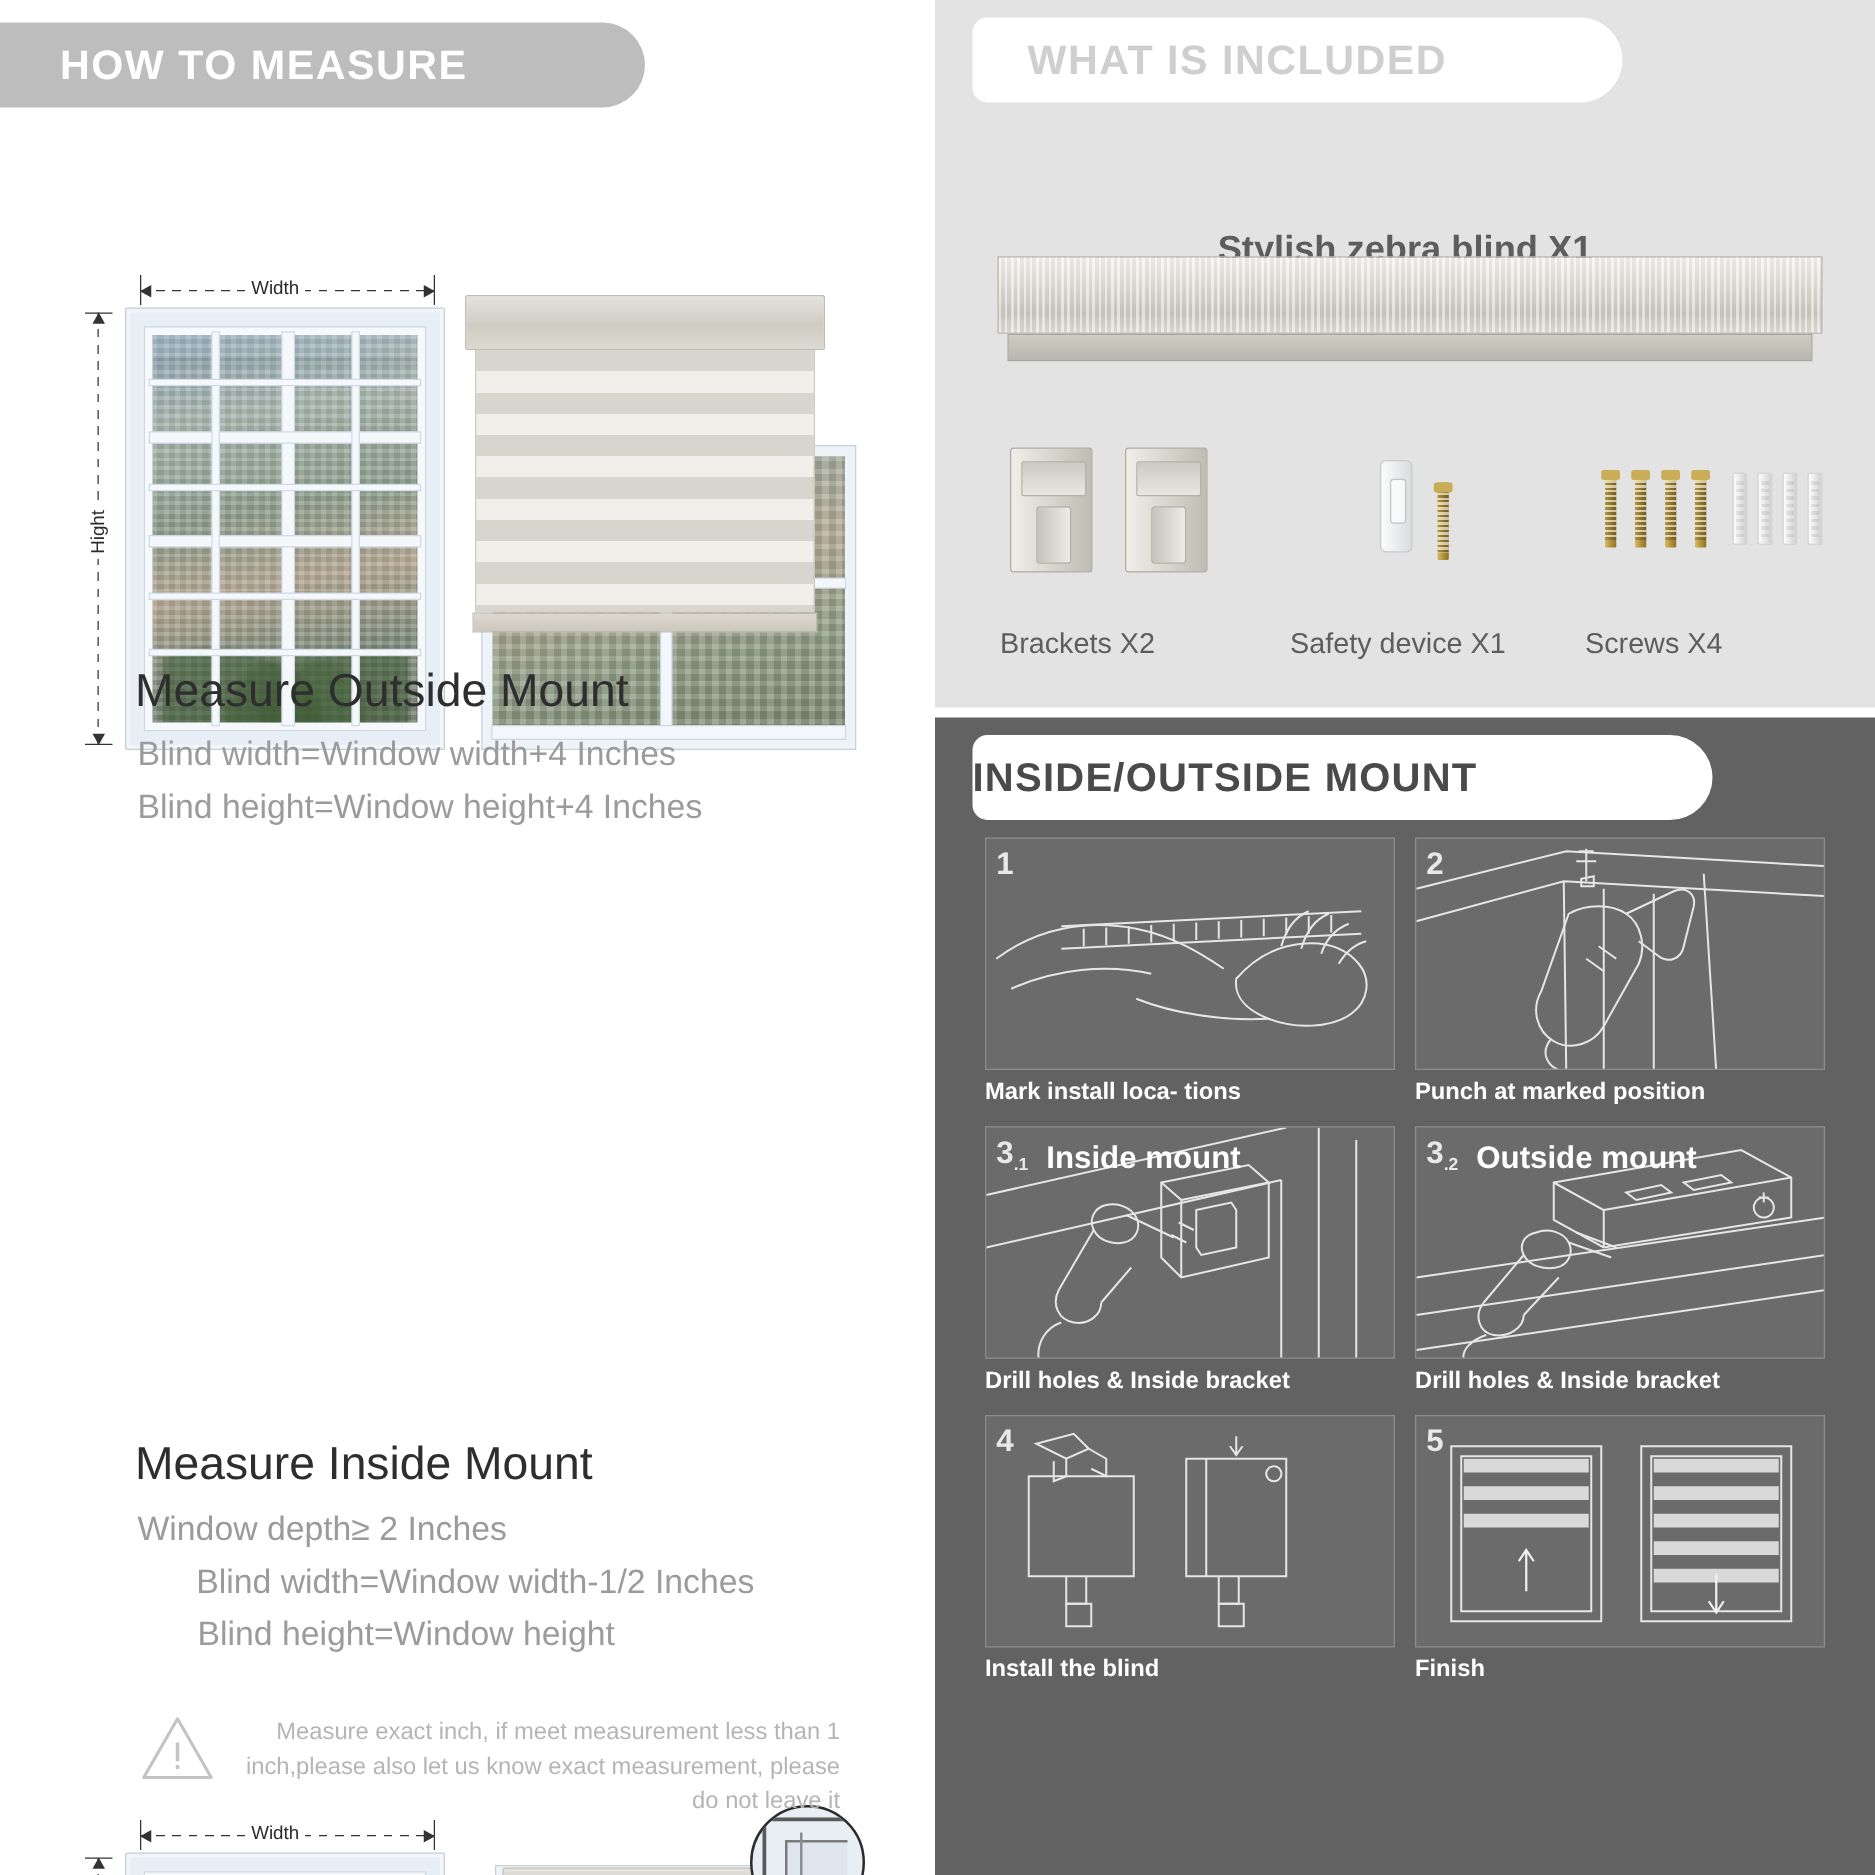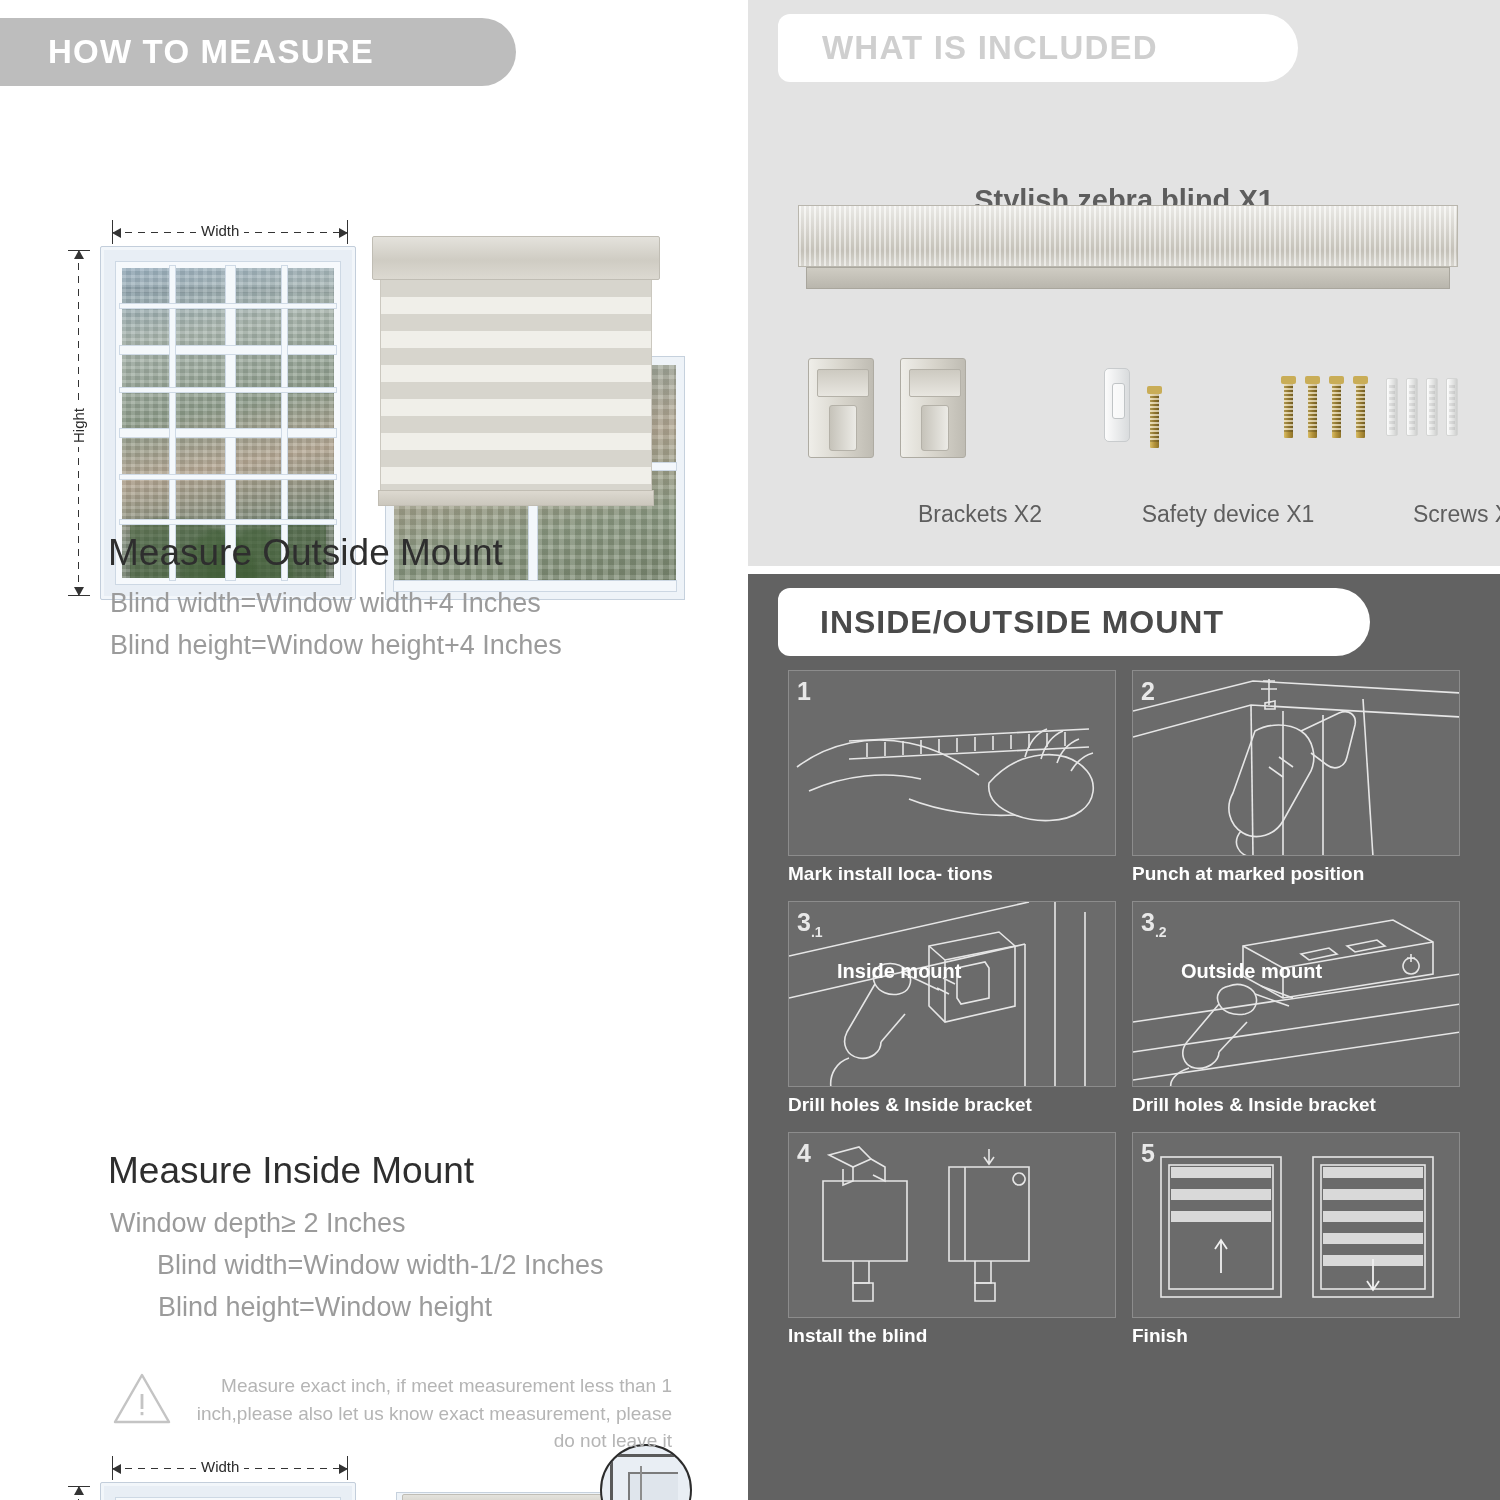--- a/index.html
+++ b/index.html
@@ -251,21 +251,21 @@
     content:"";position:absolute;inset:0;
     background: repeating-linear-gradient(to right, rgba(255,255,255,.45) 0 2px, rgba(0,0,0,.035) 2px 5px);
   }
   .br-bot {
     position: absolute; left: 8px; top: 62px; width: 644px; height: 22px;
     background: linear-gradient(to bottom,#cfccc3,#b9b6ad);
     border: 1px solid #a9a69d;
   }
   .part-cell {
     position: absolute;
-    text-align: center;
+    text-align: left;
   }
   .part-label {
     position: absolute;
     width: 100%;
     bottom: 0;
     font-size: 23px;
     color: #5e5e5e;
   }
   
   .bracket {
@@ -339,21 +339,20 @@
     position: absolute;
     left: 30px; top: 14px;
     width: 592px; height: 68px;
     background: #ffffff;
     border-radius: 12px 34px 34px 12px;
     color: #4a4a4a;
     font-size: 32px;
     font-weight: bold;
     letter-spacing: 1px;
     display: flex; align-items: center;
-    padding-left: 42px;
   }
   .steps-grid {
     position: absolute;
     left: 40px; top: 96px;
     width: 672px;
     display: grid;
     grid-template-columns: 328px 328px;
     grid-gap: 16px 16px;
   }
   .step {
@@ -372,24 +371,23 @@
     color: #e8e8e8;
     font-size: 25px;
     font-weight: bold;
     z-index: 4;
   }
   .step-num sub { font-size: 14px; }
   .step-inline-label {
     position: absolute;
     left: 48px; top: 10px;
     color: #ffffff;
-    font-size: 20px;
+    font-size: 25px;
     font-weight: bold;
     z-index: 4;
-    margin-top: 48px;
   }
   .step-cap {
     margin-top: 7px;
     color: #ffffff;
     font-size: 19px;
     font-weight: bold;
   }
   .step-img svg { position: absolute; inset: 0; }
 </style>
 </head>

